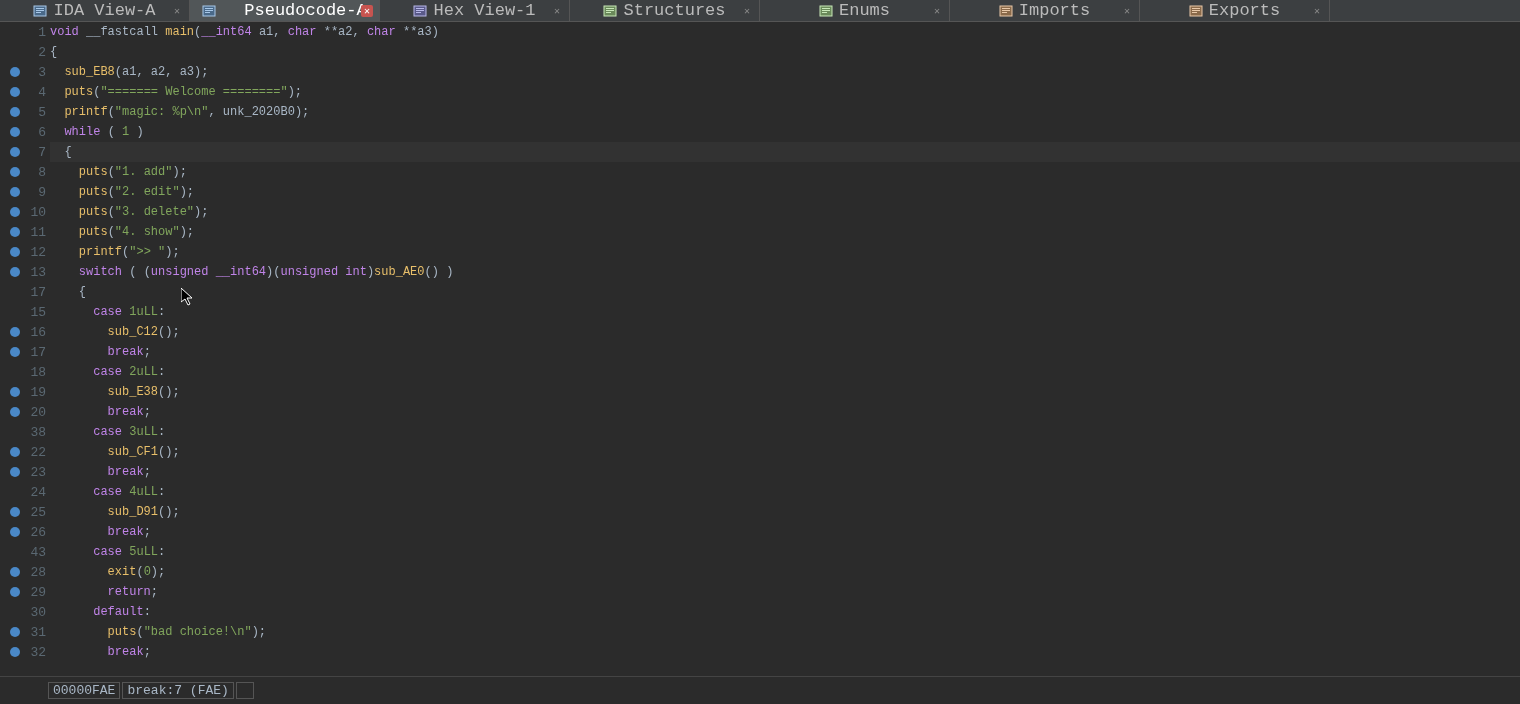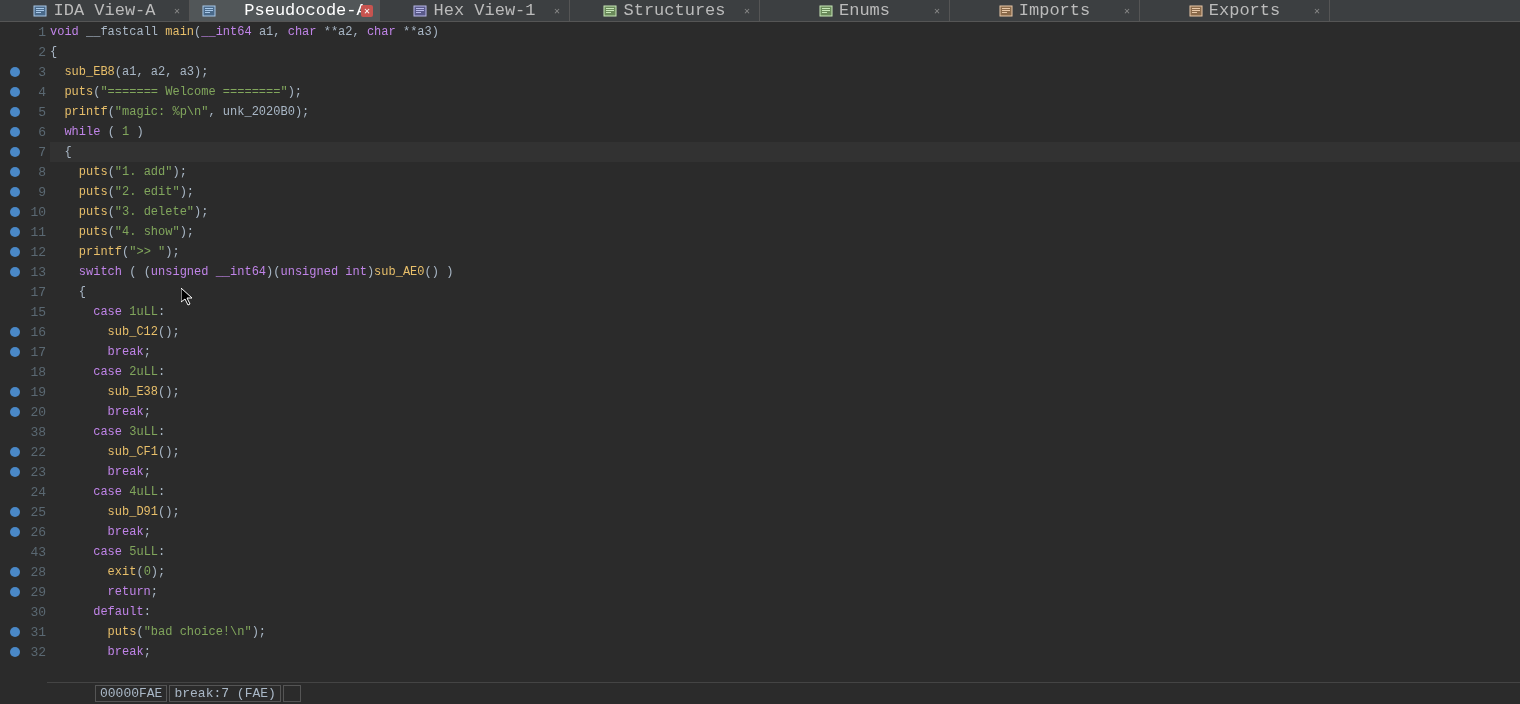--- a/index.html
+++ b/index.html
@@ -108,29 +108,28 @@
   background: #323232;
 }
 .kw { color: #c084e8; }
 .ty { color: #c084e8; }
 .fn { color: #e8bf6a; }
 .id { color: #a9b7c6; }
 .num { color: #81a65c; }
 .str { color: #81a65c; }
 .pu { color: #a9b7c6; }
 .status {
-  height: 22px;
+  height: 28px;
   background: #2b2b2b;
   border-top: 1px solid #444;
   display: flex;
   align-items: center;
   padding-left: 48px;
   font-size: 13px;
   color: #a9b7c6;
-  margin-left: 47px;
 }
 .status-box {
   border: 1px solid #555;
   padding: 0 4px;
   margin-right: 2px;
 }
 .cursor-arrow {
   position: absolute;
   pointer-events: none;
 }

